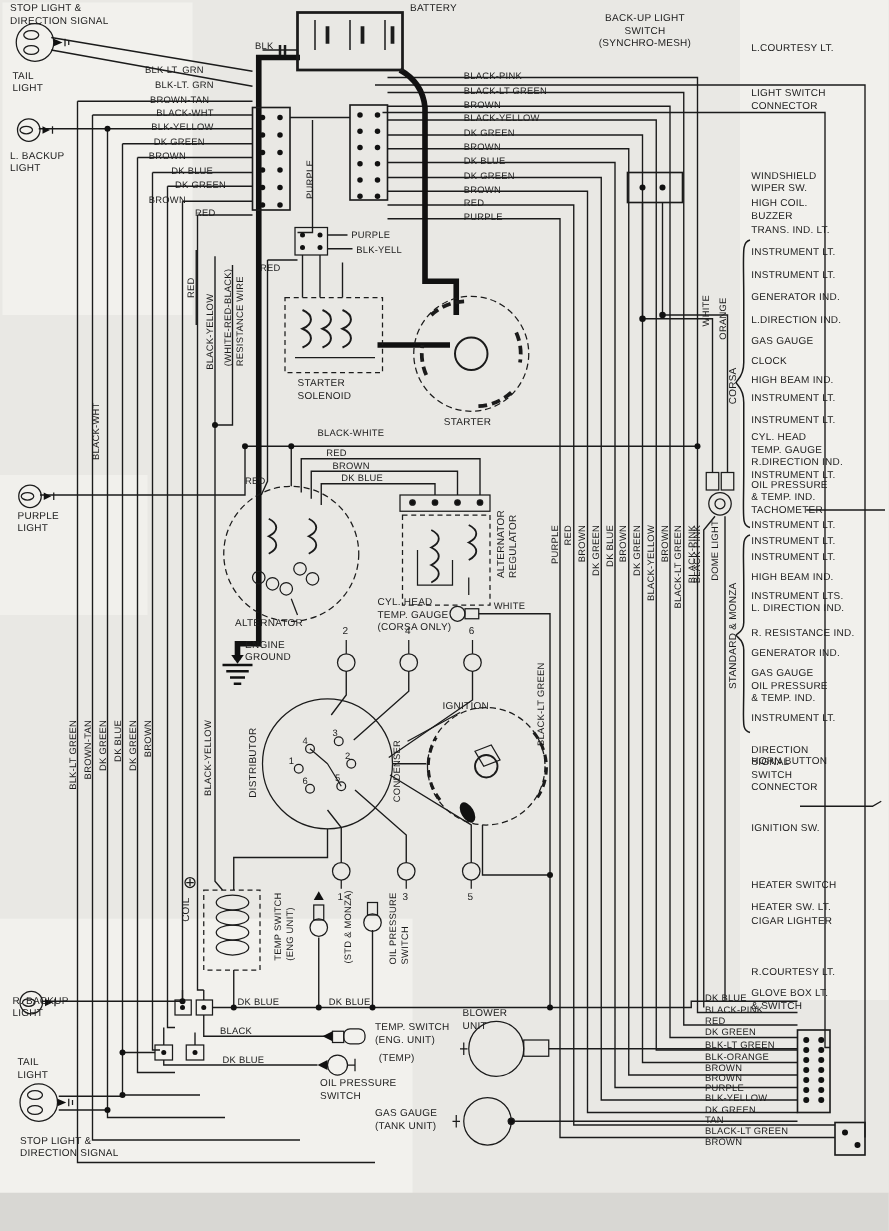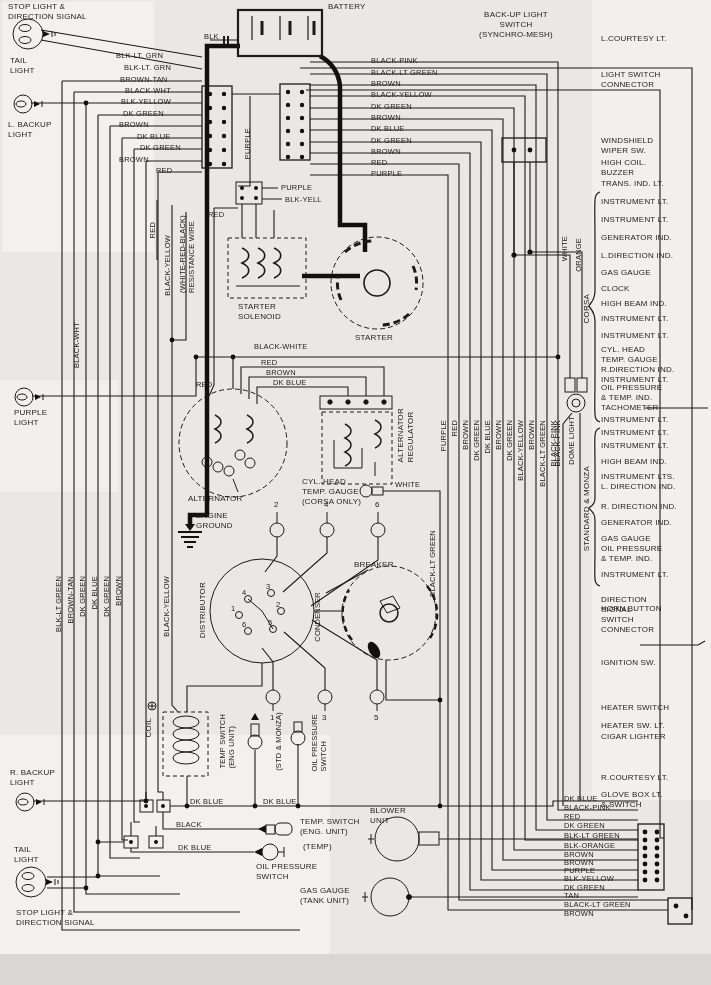--- a/index.html
+++ b/index.html
@@ -317,21 +317,21 @@
 </svg>
 
 <div class="lb b8" style="left:8px;top:2px">STOP LIGHT &amp;
 DIRECTION SIGNAL</div>
 <div class="lb b8" style="left:10px;top:56px">TAIL
 LIGHT</div>
 <div class="lb b8" style="left:8px;top:120px">L. BACKUP
 LIGHT</div>
 <div class="lb b8" style="left:14px;top:408px">PURPLE
 LIGHT</div>
-<div class="lb b8" style="left:10px;top:768px">R. BACKUP
+<div class="lb b8" style="left:10px;top:796px">R. BACKUP
 LIGHT</div>
 <div class="lb b8" style="left:14px;top:845px">TAIL
 LIGHT</div>
 <div class="lb b8" style="left:16px;top:908px">STOP LIGHT &amp;
 DIRECTION SIGNAL</div>
 
 <div class="lb b8" style="left:328px;top:2px">BATTERY</div>
 <div class="lb" style="left:204px;top:32px">BLK</div>
 <div class="lb b8 ctr" style="left:466px;top:10px;width:100px">BACK-UP LIGHT
 SWITCH
@@ -420,21 +420,21 @@
 <div class="lb b8" style="left:188px;top:494px">ALTERNATOR</div>
 <div class="lb vb b8" style="left:396px;top:408px">ALTERNATOR
 REGULATOR</div>
 <div class="lb b8" style="left:302px;top:477px">CYL. HEAD
 TEMP. GAUGE
 (CORSA ONLY)</div>
 <div class="lb" style="left:395px;top:480px">WHITE</div>
 <div class="lb b8" style="left:196px;top:511px">ENGINE
 GROUND</div>
 <div class="lb vb b8" style="left:198px;top:582px">DISTRIBUTOR</div>
-<div class="lb b8" style="left:354px;top:560px">BREAKER</div>
+<div class="lb b8" style="left:354px;top:560px">IGNITION</div>
 <div class="lb vb" style="left:313px;top:592px">CONDENSER</div>
 <div class="lb vb" style="left:428px;top:530px">BLACK-LT GREEN</div>
 <div class="lb vb" style="left:72px;top:322px">BLACK-WHT</div>
 <div class="lb vb b8" style="left:144px;top:718px">COIL</div>
 <div class="lb vb" style="left:218px;top:714px">TEMP SWITCH
 (ENG UNIT)</div>
 <div class="lb vb" style="left:274px;top:712px">(STD &amp; MONZA)</div>
 <div class="lb vb" style="left:310px;top:714px">OIL PRESSURE
 SWITCH</div>
 <div class="lb b8" style="left:300px;top:817px">TEMP. SWITCH
@@ -470,21 +470,21 @@
 INSTRUMENT LT.</div>
 <div class="lb b8" style="left:601px;top:383px">OIL PRESSURE
 &amp; TEMP. IND.</div>
 <div class="lb b8" style="left:601px;top:403px">TACHOMETER</div>
 <div class="lb b8" style="left:601px;top:415px">INSTRUMENT LT.</div>
 <div class="lb b8" style="left:601px;top:428px">INSTRUMENT LT.</div>
 <div class="lb b8" style="left:601px;top:441px">INSTRUMENT LT.</div>
 <div class="lb b8" style="left:601px;top:457px">HIGH BEAM IND.</div>
 <div class="lb b8" style="left:601px;top:472px">INSTRUMENT LTS.
 L. DIRECTION IND.</div>
-<div class="lb b8" style="left:601px;top:502px">R. DIRECTION IND.</div>
+<div class="lb b8" style="left:601px;top:502px">R. RESISTANCE IND.</div>
 <div class="lb b8" style="left:601px;top:518px">GENERATOR IND.</div>
 <div class="lb b8" style="left:601px;top:534px">GAS GAUGE
 OIL PRESSURE
 &amp; TEMP. IND.</div>
 <div class="lb b8" style="left:601px;top:570px">INSTRUMENT LT.</div>
 <div class="lb b8" style="left:601px;top:595px">DIRECTION
 SIGNAL
 SWITCH
 CONNECTOR</div>
 <div class="lb b8" style="left:601px;top:604px">HORN BUTTON</div>

